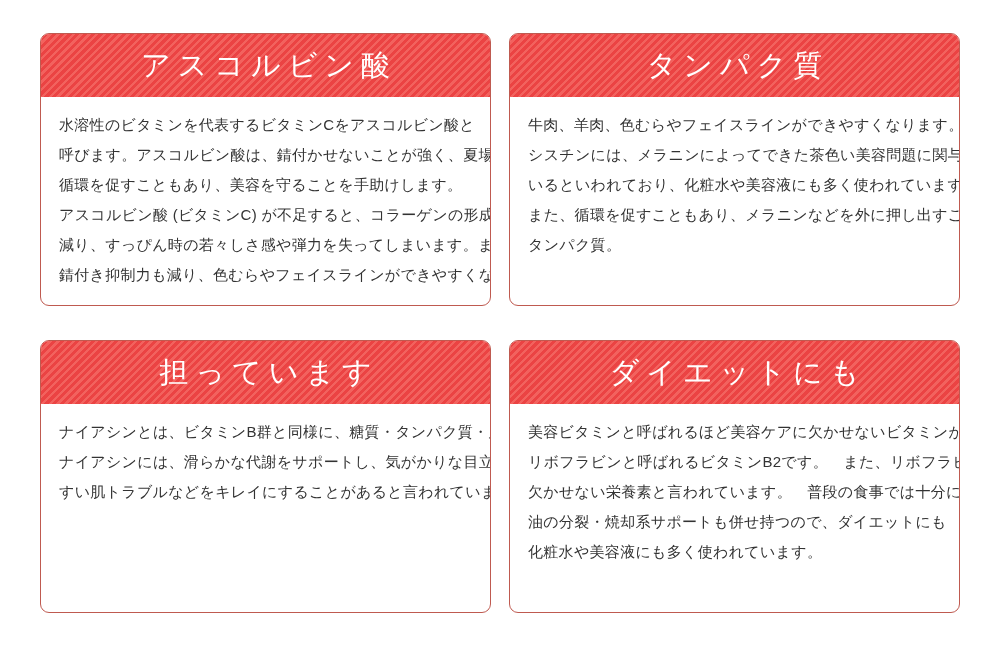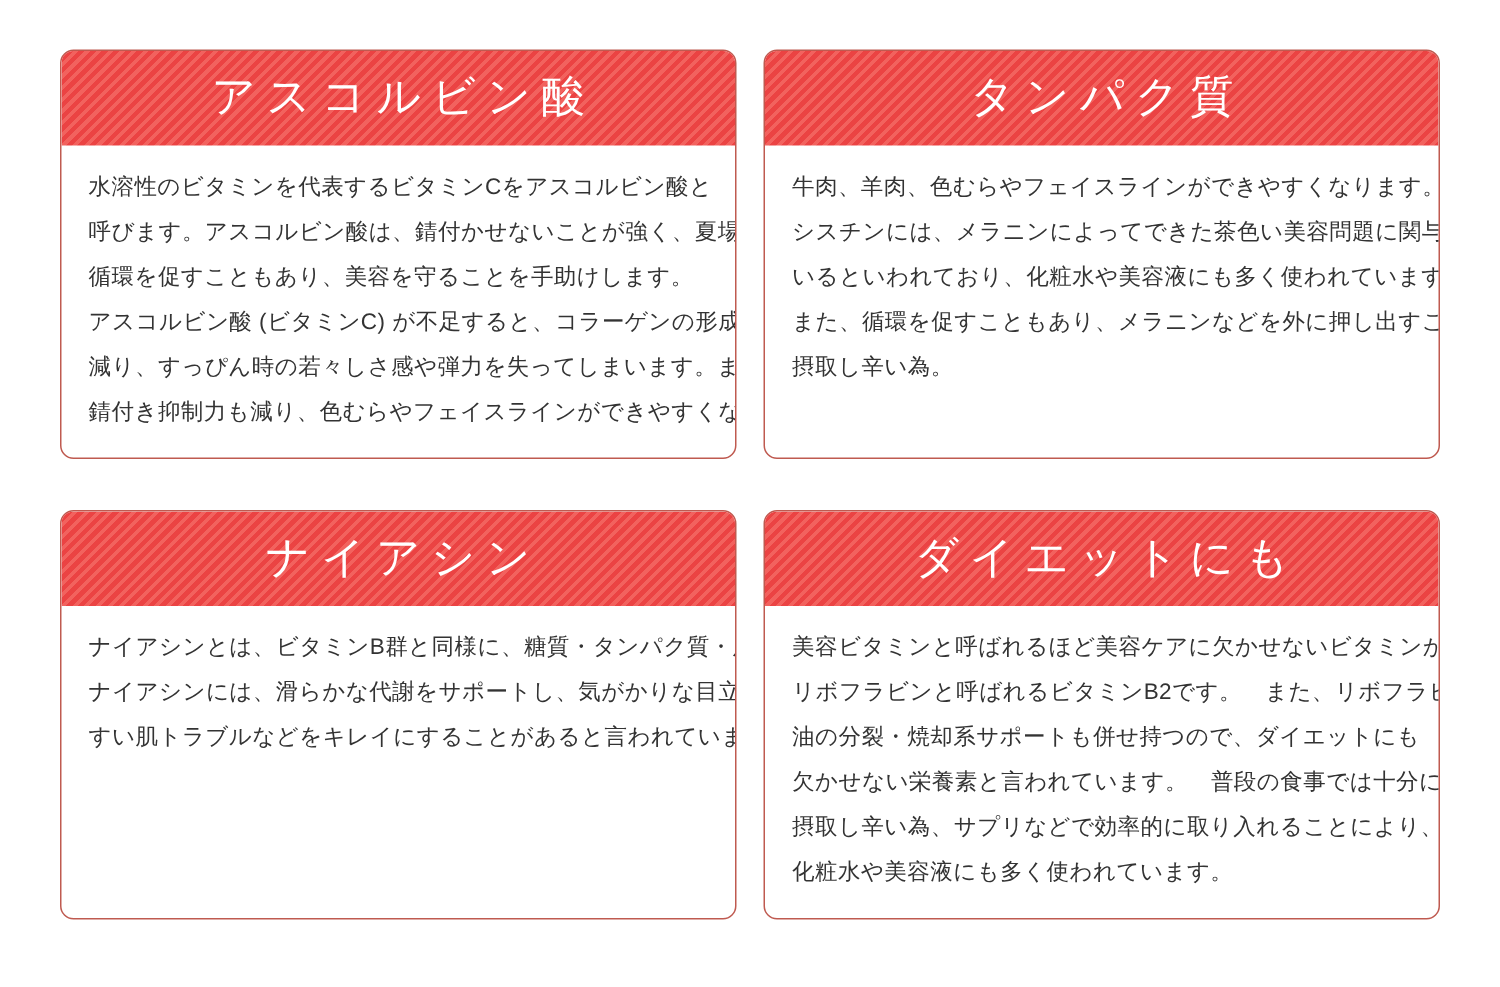--- a/index.html
+++ b/index.html
@@ -78,42 +78,41 @@
 
   <div class="card">
     <div class="card-header">
       <span class="card-title">タンパク質</span>
     </div>
     <div class="card-body">
         <div class="line">牛肉、羊肉、色むらやフェイスラインができやすくなります。</div>
         <div class="line">シスチンには、メラニンによってできた茶色い美容問題に関与して</div>
         <div class="line">いるといわれており、化粧水や美容液にも多く使われています。</div>
         <div class="line">また、循環を促すこともあり、メラニンなどを外に押し出すことも</div>
-        <div class="line">摂取し辛い為。</div>
+        <div class="line">タンパク質。</div>
       </div>
   </div>
 
   <div class="card">
     <div class="card-header">
-      <span class="card-title">ナイアシン</span>
+      <span class="card-title">担っています</span>
     </div>
     <div class="card-body">
         <div class="line">ナイアシンとは、ビタミンB群と同様に、糖質・タンパク質・脂質</div>
         <div class="line">ナイアシンには、滑らかな代謝をサポートし、気がかりな目立ちや</div>
         <div class="line">すい肌トラブルなどをキレイにすることがあると言われています。</div>
       </div>
   </div>
 
   <div class="card">
     <div class="card-header">
       <span class="card-title">ダイエットにも</span>
     </div>
     <div class="card-body">
         <div class="line">美容ビタミンと呼ばれるほど美容ケアに欠かせないビタミンが、</div>
         <div class="line">リボフラビンと呼ばれるビタミンB2です。　また、リボフラビンには、</div>
+        <div class="line">欠かせない栄養素と言われています。　普段の食事では十分に</div>
         <div class="line">油の分裂・焼却系サポートも併せ持つので、ダイエットにも</div>
-        <div class="line">欠かせない栄養素と言われています。　普段の食事では十分に</div>
-        <div class="line">摂取し辛い為、サプリなどで効率的に取り入れることにより、</div>
         <div class="line">化粧水や美容液にも多く使われています。</div>
       </div>
   </div>
 
 </div>
 
 </body></html>

